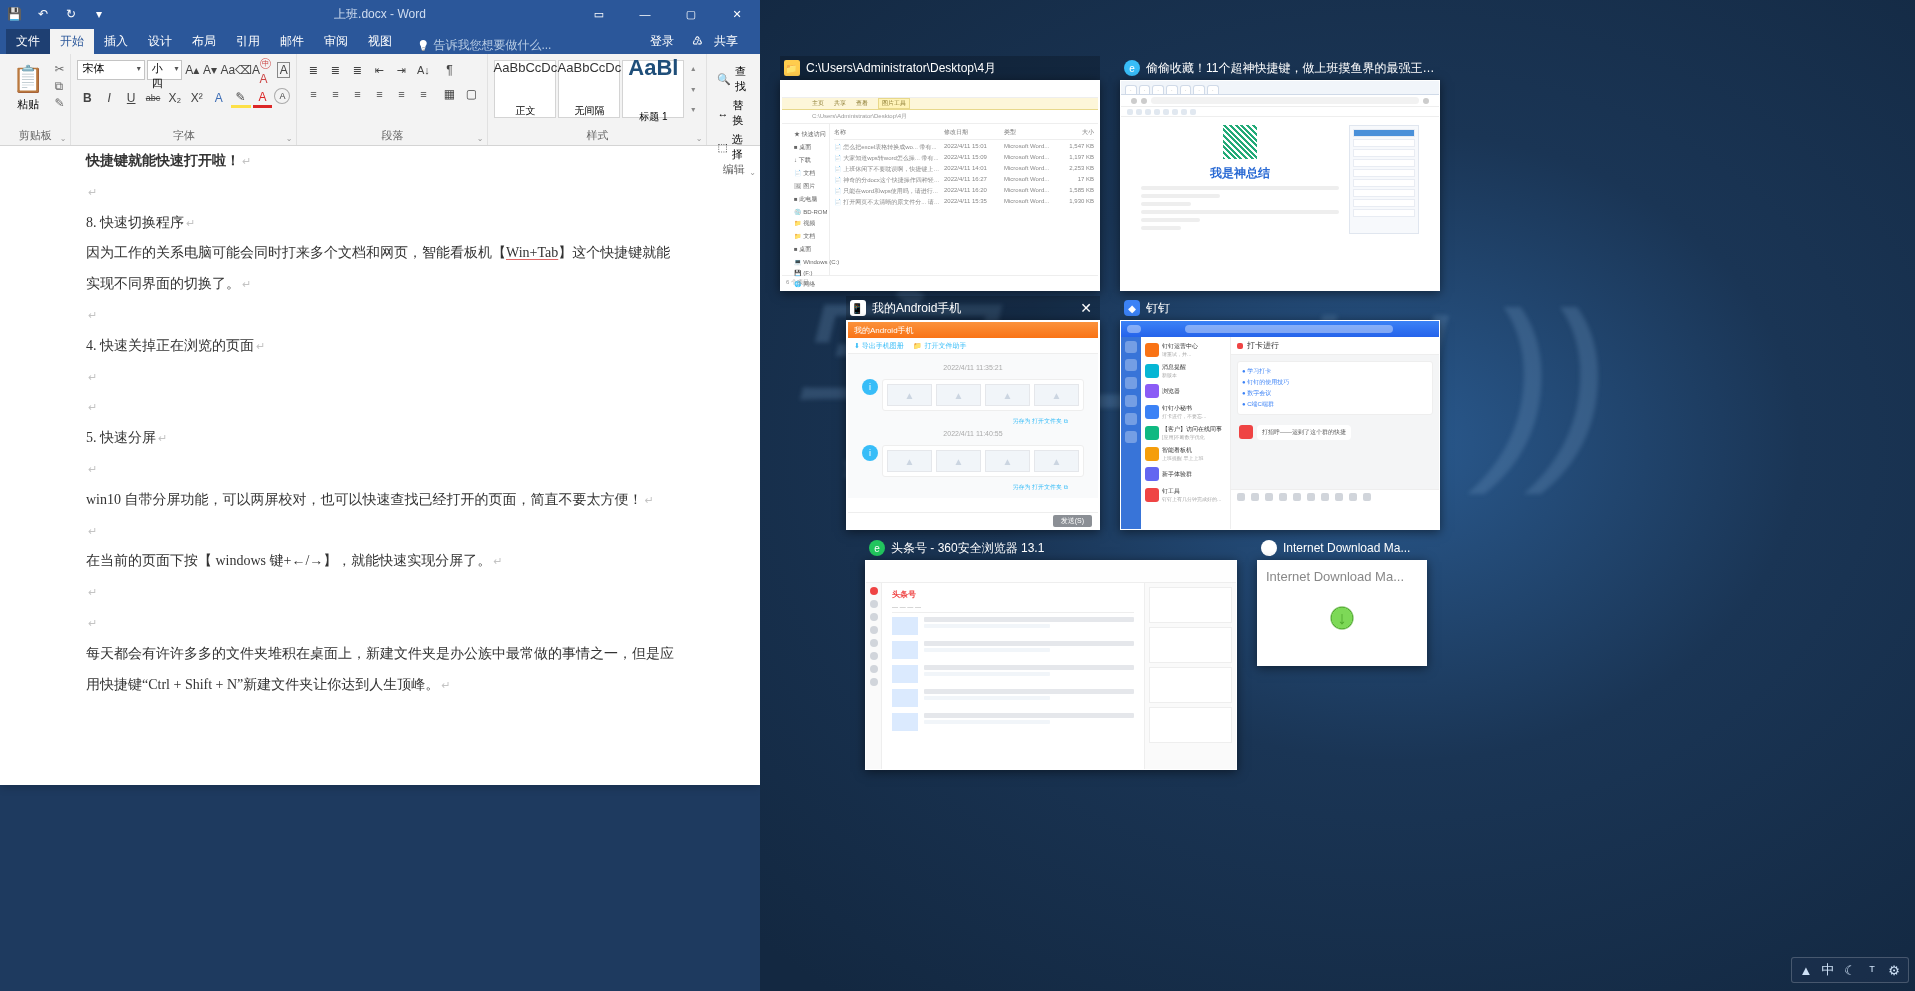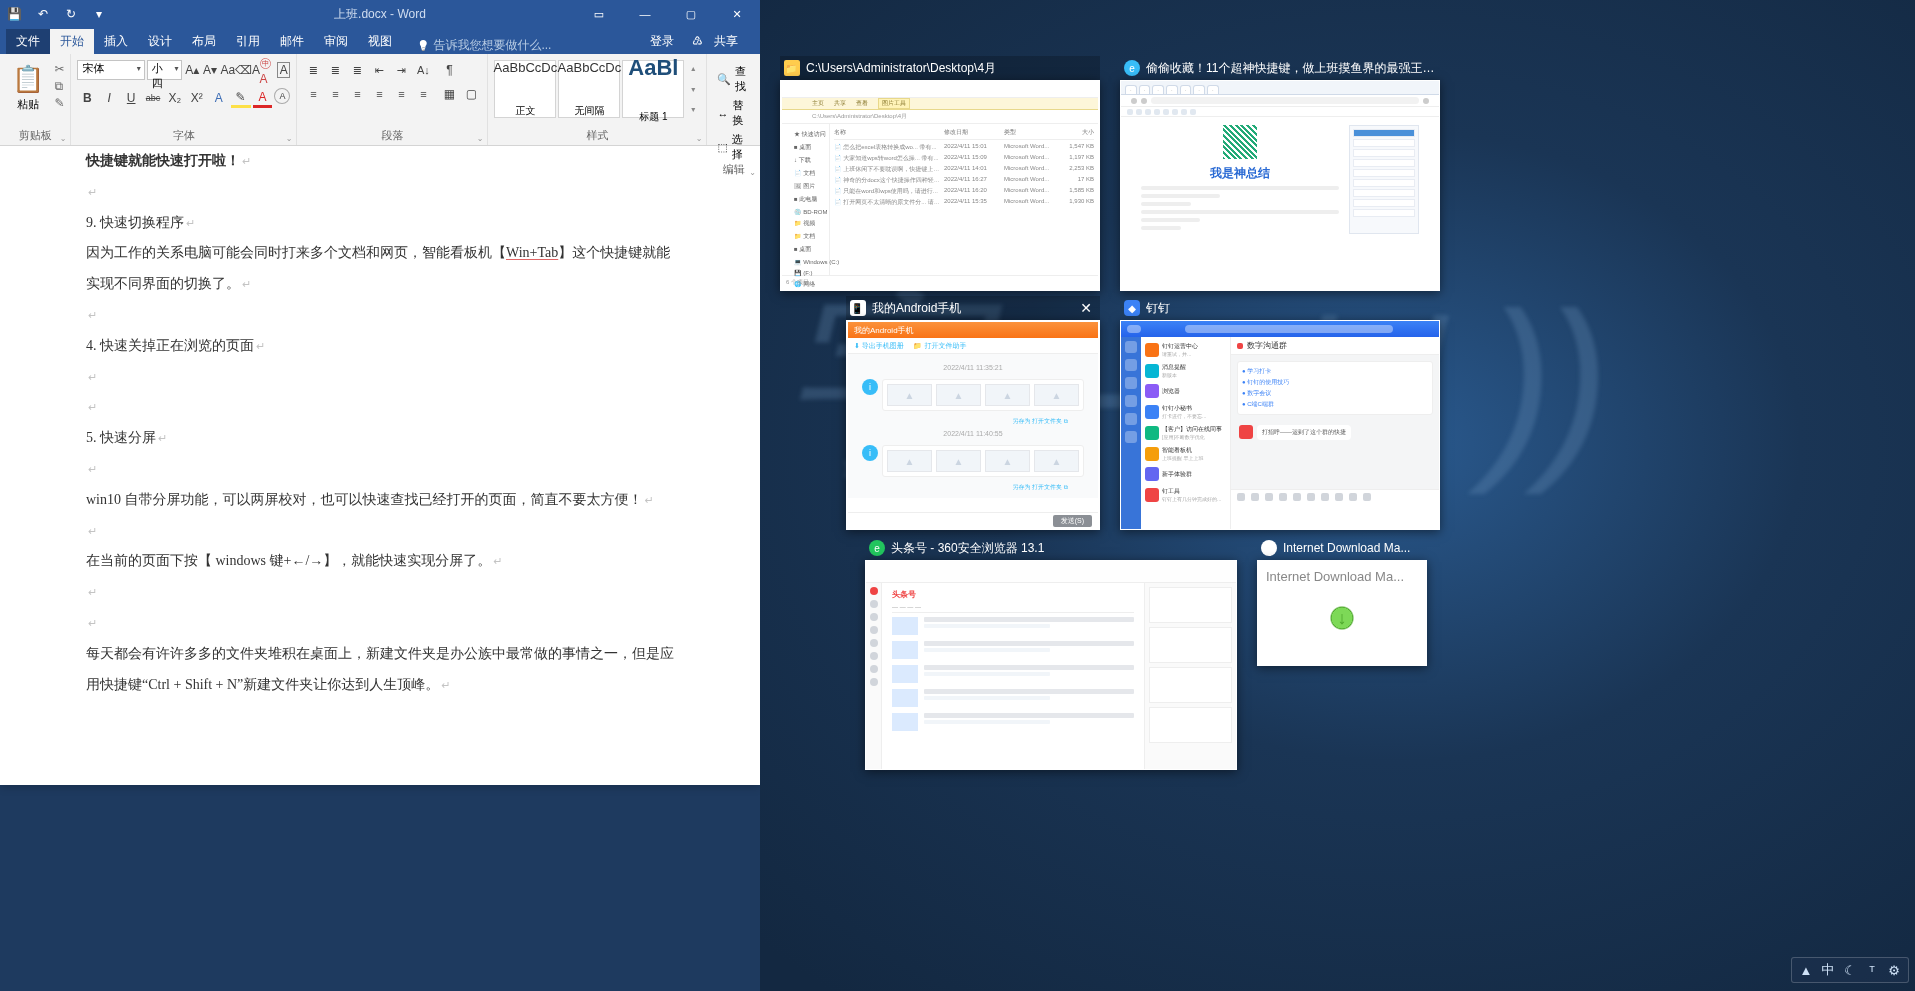--- a/index.html
+++ b/index.html
@@ -418,21 +418,21 @@
             </div>
         </div>
       </div>
       <div class="rg-label">编辑</div>
     </div>
   </div>
 
   <div class="word-doc">
     <p><b>快捷键就能快速打开啦！</b></p>
     <p></p>
-    <p>9.  快速切换程序</p>
+    <p>8.  快速切换程序</p>
     <p><span>因为工作的关系电脑可能会同时打来多个文档和网页，智能看板机【</span><span class="kbd">Win+Tab</span><span>】这个快捷键就能实现不同界面的切换了。</span></p>
     <p></p>
     <p>4. 快速关掉正在浏览的页面</p>
     <p></p>
     <p></p>
     <p>5. 快速分屏</p>
     <p></p>
     <p>win10 自带分屏功能，可以两屏校对，也可以快速查找已经打开的页面，简直不要太方便！</p>
     <p></p>
     <p>在当前的页面下按【 windows 键+←/→】，就能快速实现分屏了。</p>
@@ -701,21 +701,21 @@
             <div class="litem">
               <div class="av" style="background:#ef4444"></div>
               <div class="tx">
                 <div class="t1">钉工具</div>
                 <div class="t2">钉钉上有几分钟完成好的...</div>
               </div>
             </div>
           </div>
         <div class="chat">
           <div class="chead">
-              <span>数字沟通群</span>
+              <span>打卡进行</span>
             </div>
           <div class="pinned" id="dd-pins">
               <div class="pr">● 学习打卡</div>
               <div class="pr">● 钉钉的使用技巧</div>
               <div class="pr">● 数字会议</div>
               <div class="pr">● C端C端群</div>
             </div>
           <div class="msg">
               <div class="av"></div>
               <div class="bub">打招呼——运到了这个群的快捷</div>

